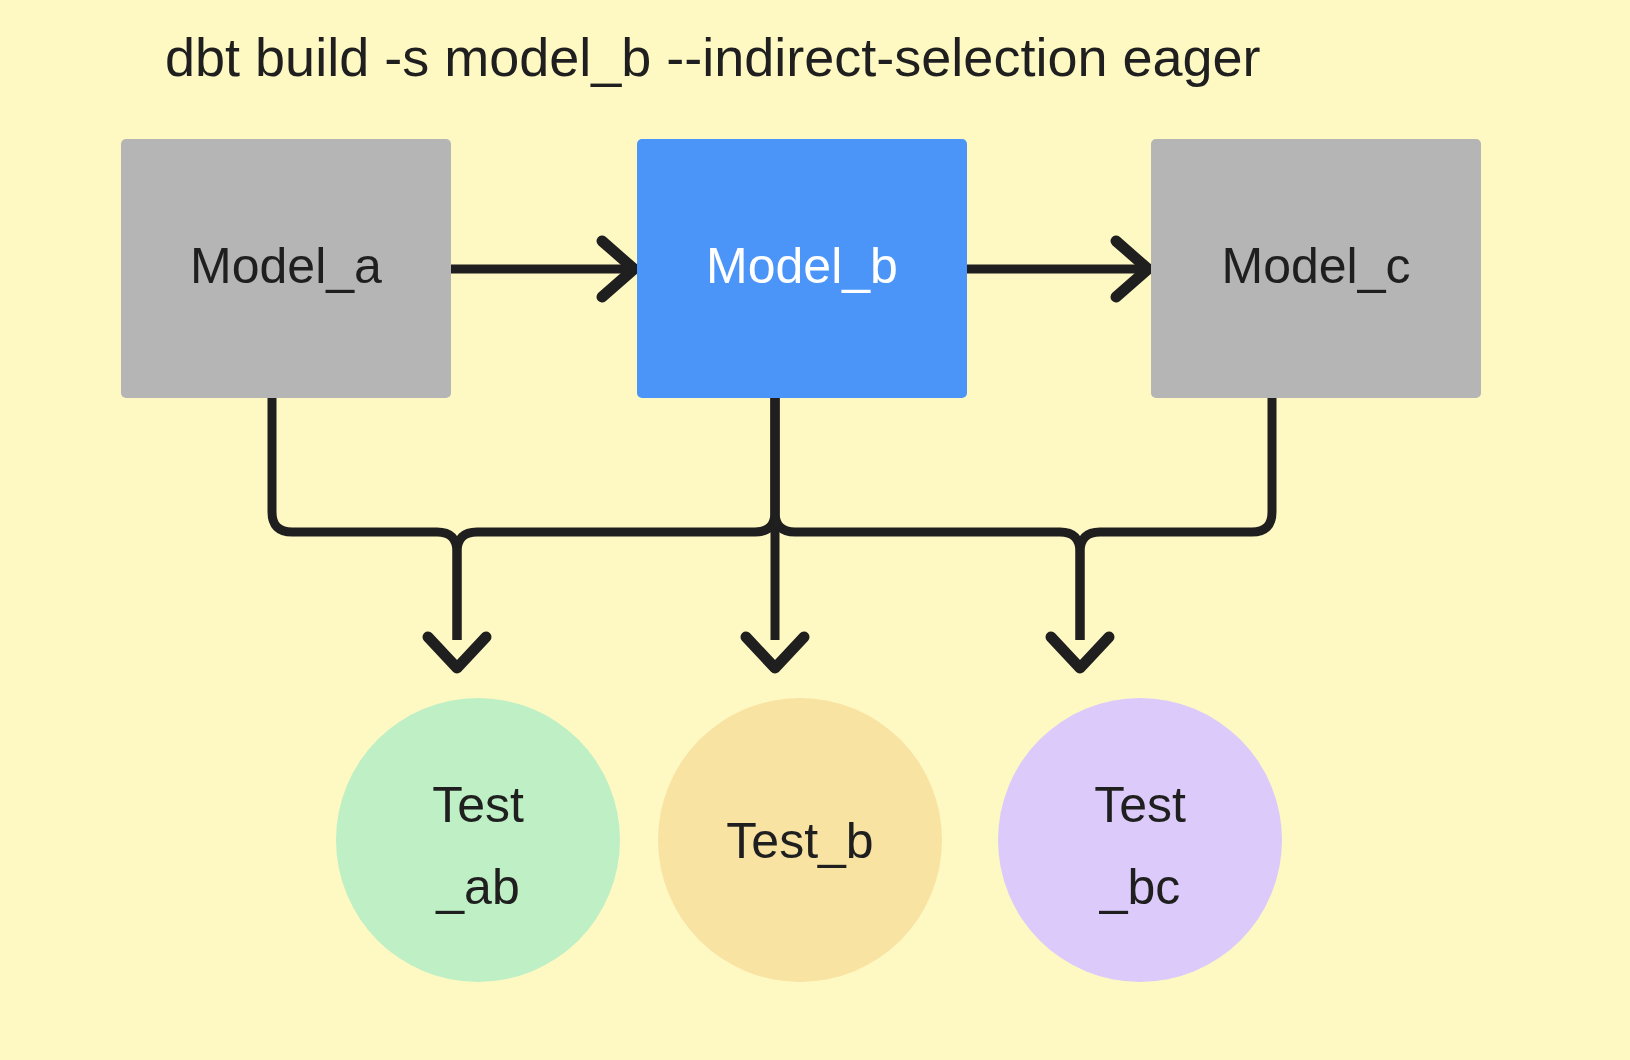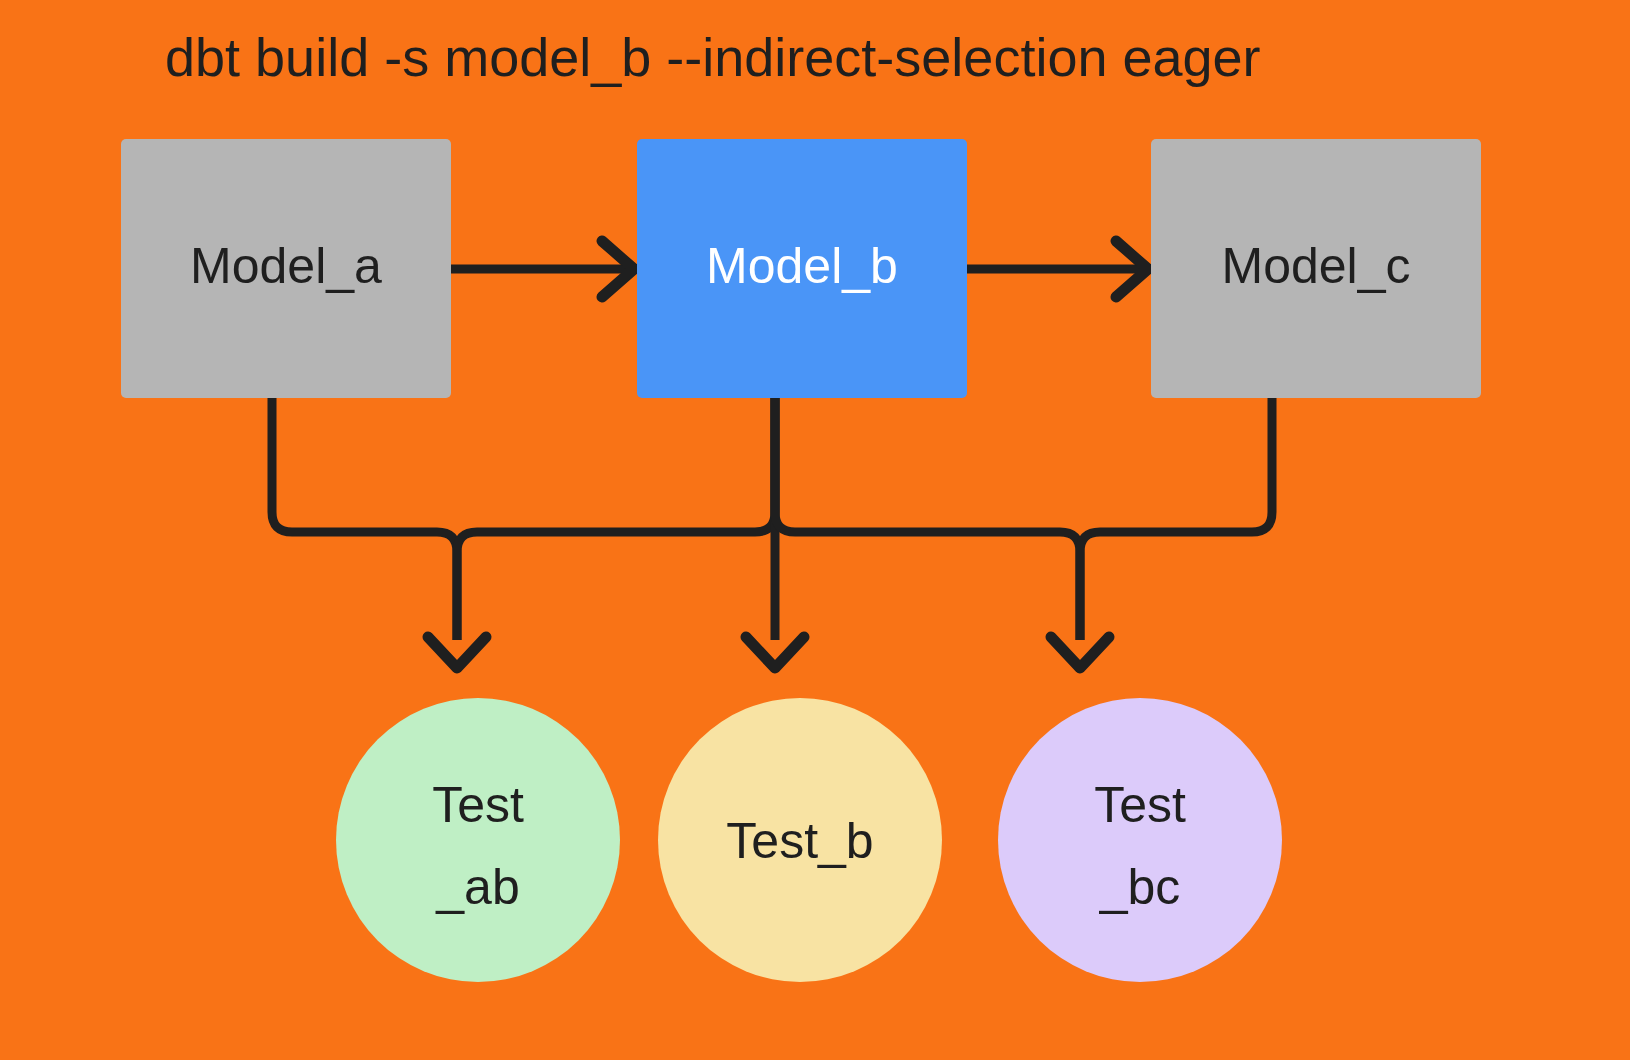--- a/index.html
+++ b/index.html
@@ -47,21 +47,21 @@
     fill: none;
     stroke: #1f1f1f;
     stroke-width: 11;
     stroke-linecap: round;
     stroke-linejoin: round;
   }
 </style>
 </head>
 <body>
 
-<div id="diagram-root" style="background: #f97316;">
+<div id="diagram-root" style="background: #fef9c3;">
   <svg id="diagram-svg" viewBox="0 0 1630 1060" xmlns="http://www.w3.org/2000/svg">
 
     <text class="title-text" x="165" y="62" fill="#1f1f1f">dbt build -s model_b --indirect-selection eager</text>
 
     <g>
 
       <path class="edge-line" d="M 272 398 L 272 512 Q 272 532 292 532 L 437 532 Q 457 532 457 552 L 457 640" stroke="#1f1f1f"></path>
 
       <path class="edge-line" d="M 775 398 L 775 512 Q 775 532 755 532 L 477 532 Q 457 532 457 552 L 457 640" stroke="#1f1f1f"></path>
 

